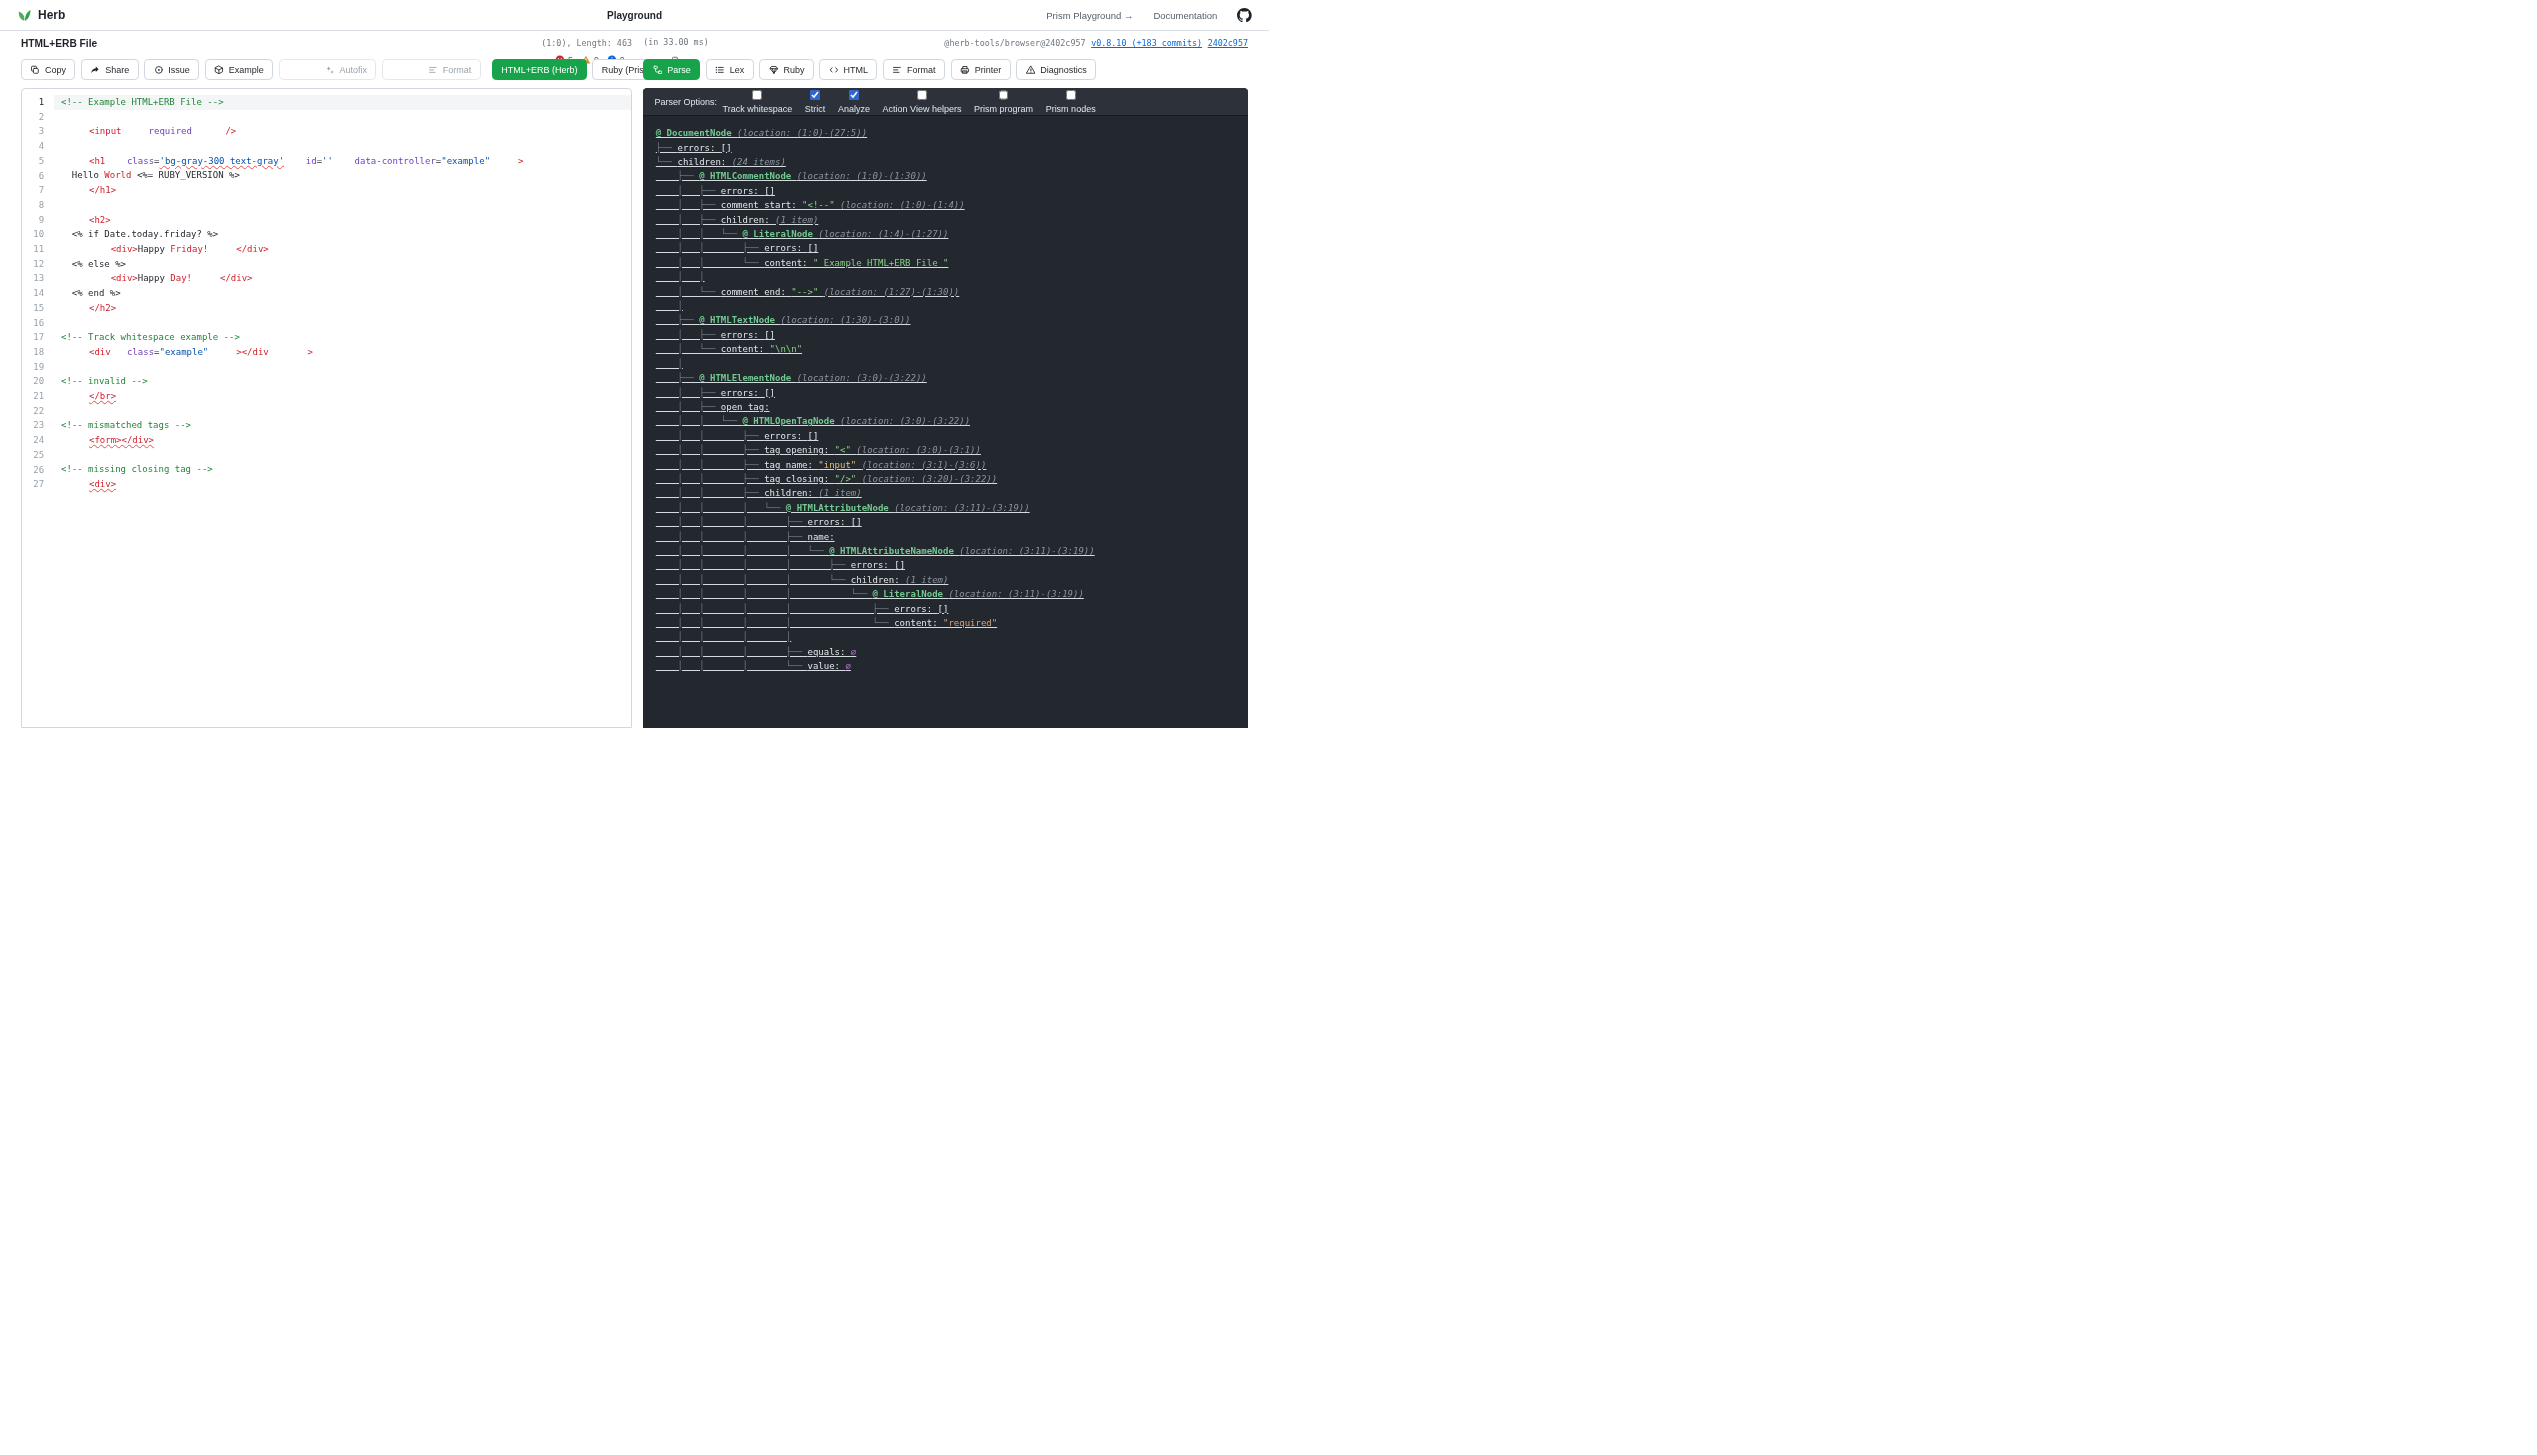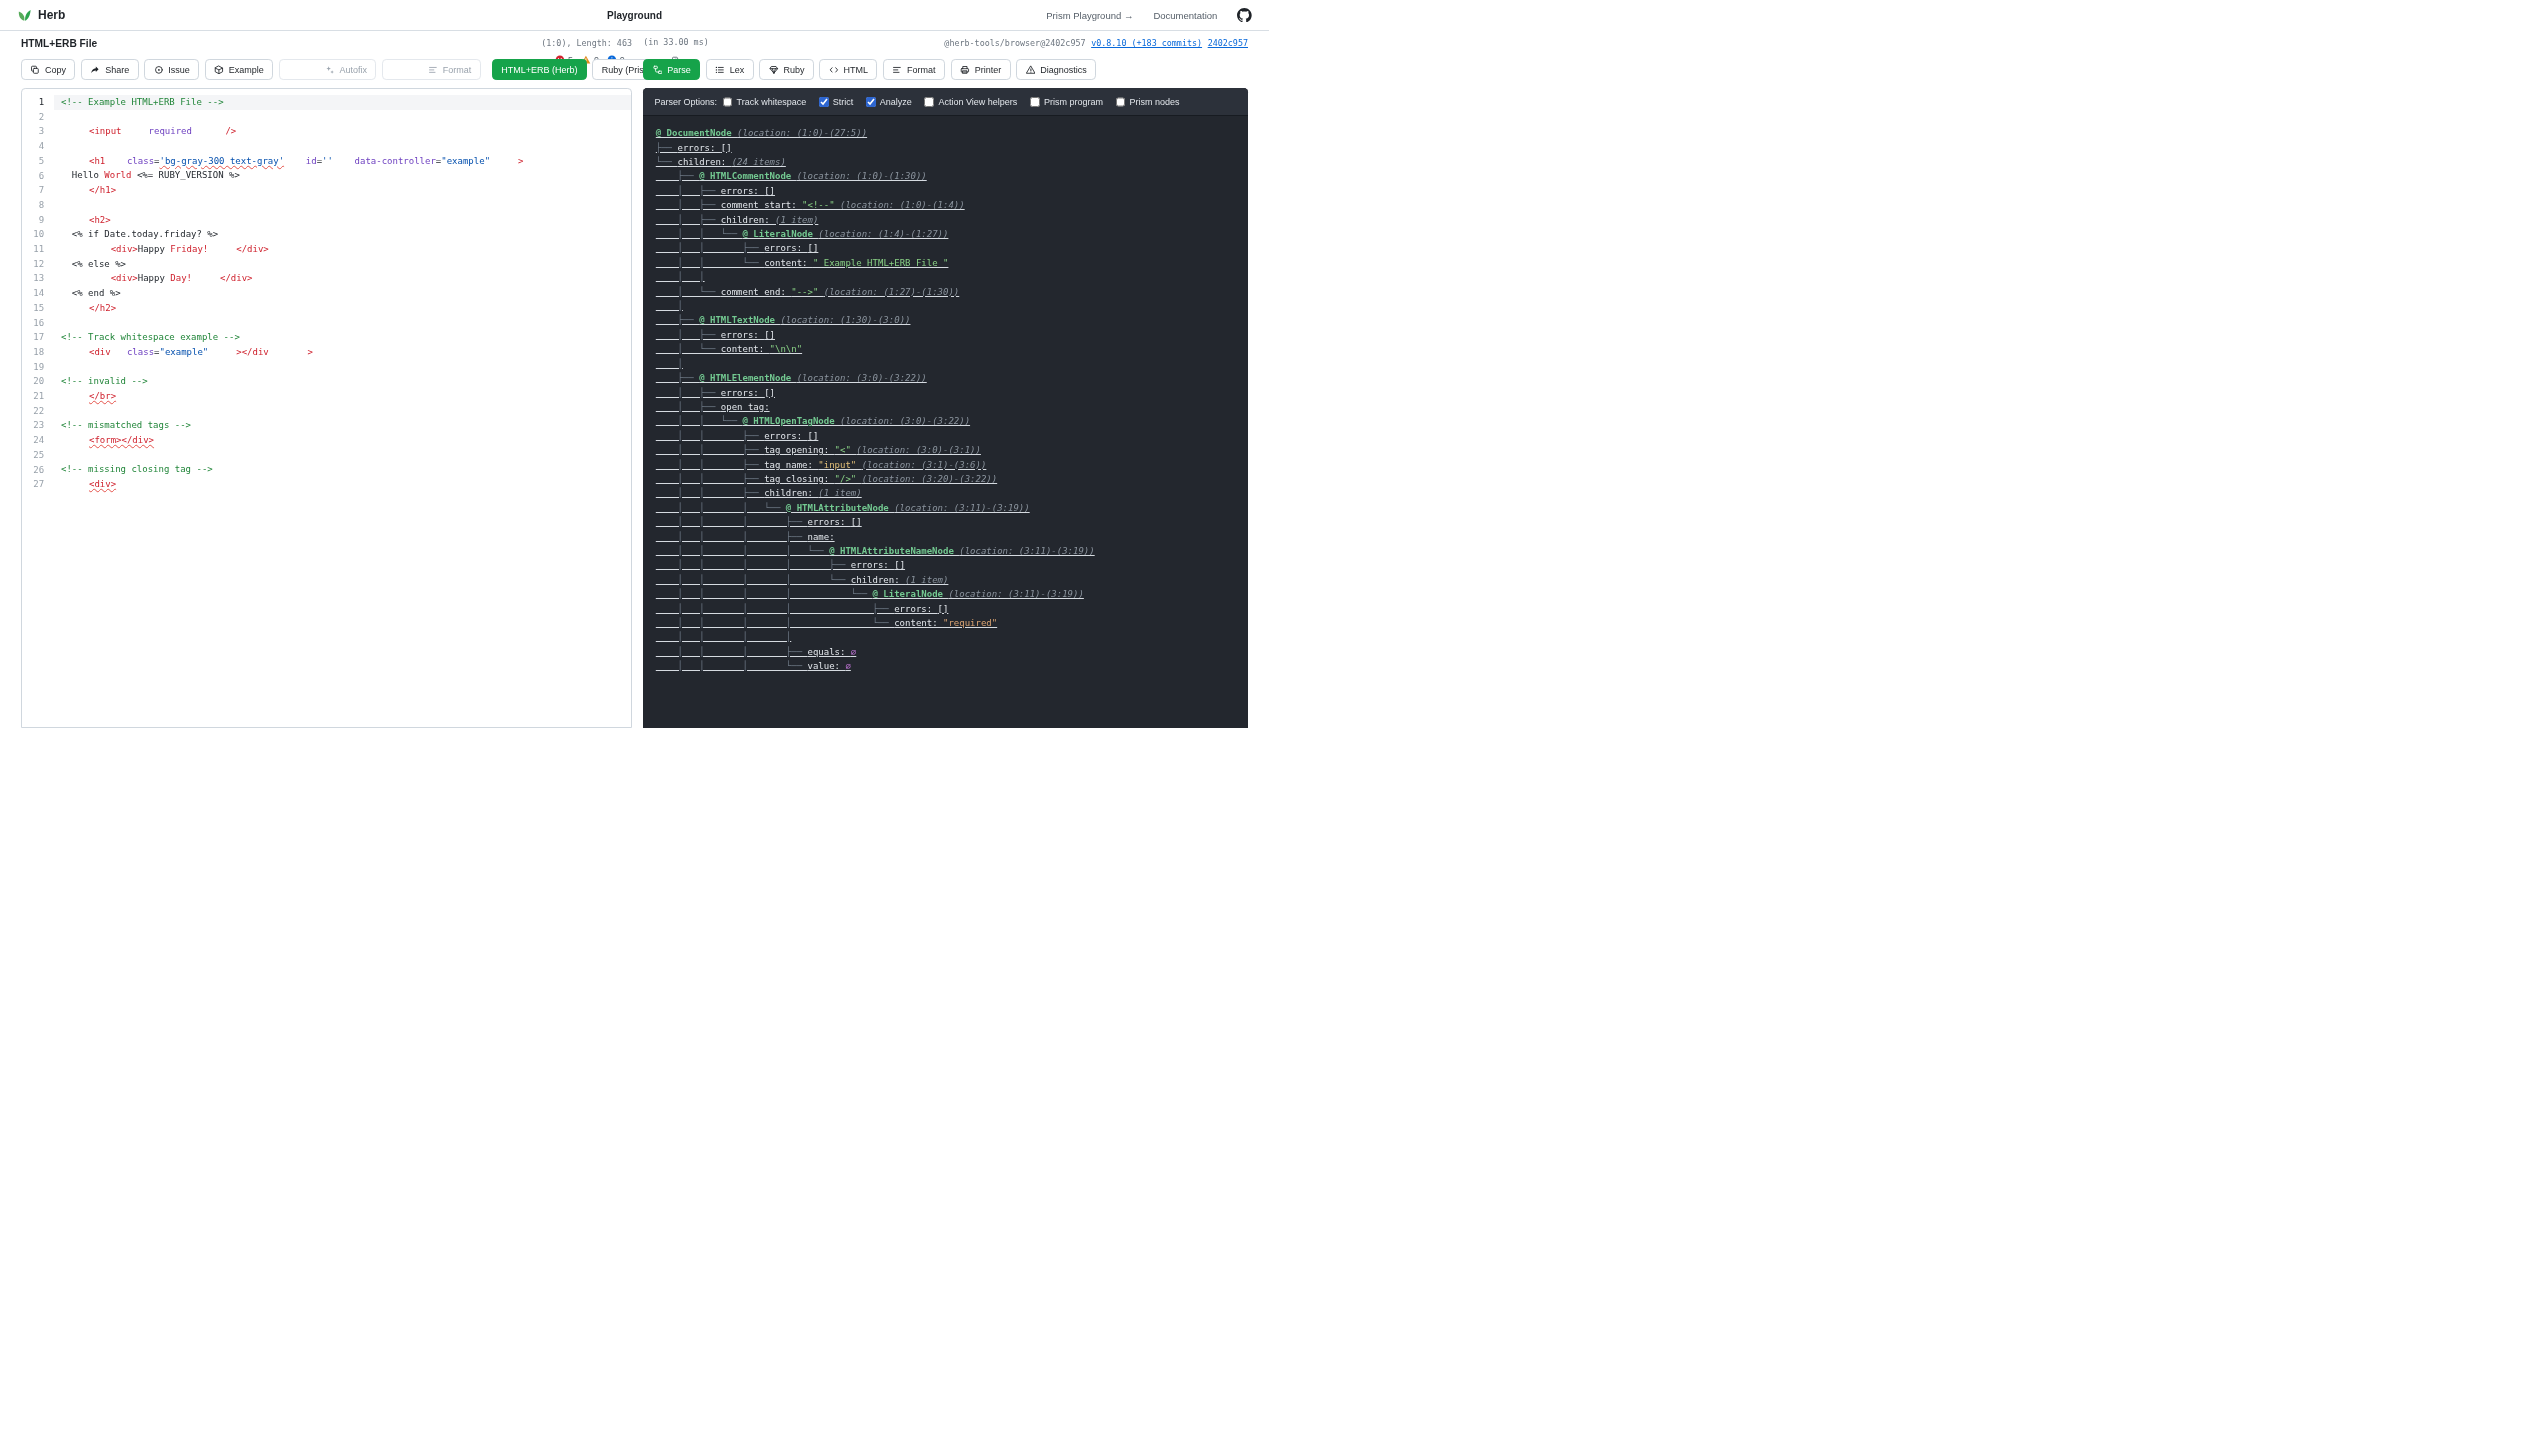--- a/index.html
+++ b/index.html
@@ -61,21 +61,21 @@
   .red { color:#cf222e; }
   .sq { text-decoration-line:underline; text-decoration-style:wavy; text-decoration-color:#e5534b;
     text-decoration-thickness:0.7px; text-underline-offset:1.4px; }
 
   
   .result-panel { flex:1; min-height:0; background:#23272e; border-radius:4.2px 4.2px 0 0;
     display:flex; flex-direction:column; overflow:hidden; }
   .options-bar { background:#2c313a; border-bottom:0.7px solid #171b21; height:28px; flex:none;
     display:flex; align-items:center; gap:5.6px; padding:0 11.2px; color:#e2e6eb; font-size:9px; }
   .opt-list { display:flex; align-items:center; gap:12.6px; }
-  .opt-list label { display:flex; align-items:center; gap:4.2px; cursor:pointer; }
+  .opt-list label { display:flex; align-items:center; gap:4.2px; cursor:pointer;flex-direction:column; }
   .opt-list input[type=checkbox] { width:9.8px; height:9.8px; accent-color:#2e66d0; cursor:pointer; }
   .tree { flex:1; padding:9.8px 12.6px; overflow:hidden; font-family:"DejaVu Sans Mono", monospace;
     font-size:9px; line-height:14.4px; color:#d6dbe1; }
   .treeline { white-space:pre; min-height:14.4px;text-decoration:underline; }
   .pfx { color:#6e7986; }
   .node { color:#73c991; font-weight:700; }
   .loc { color:#8b949e; font-style:italic; }
   .key, .val { color:#e2e6eb; }
   .items { color:#8b949e; font-style:italic; }
   .sg { color:#89d185; }

